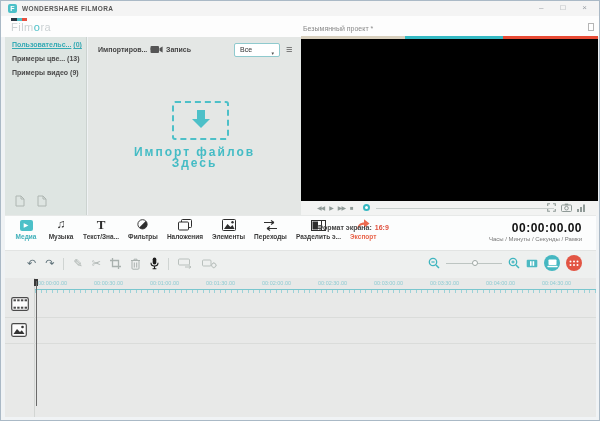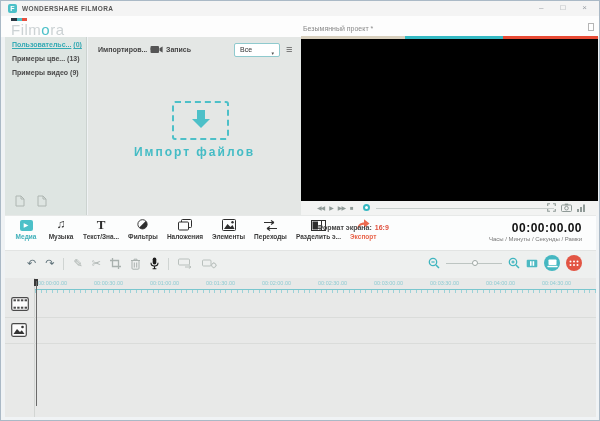--- a/index.html
+++ b/index.html
@@ -11,21 +11,21 @@
   .titlebar{position:absolute;left:0;top:0;right:0;height:15px;background:#f4f4f4;}
   .app-icon{position:absolute;left:7px;top:3px;width:9px;height:9px;background:#4cc0c8;
             border-radius:2px;color:#fff;font-size:7px;line-height:9px;text-align:center;font-weight:bold;}
   .app-title{position:absolute;left:21px;top:4px;font-size:6.5px;font-weight:bold;color:#555;letter-spacing:.4px;}
   .win-controls{position:absolute;right:12px;top:1px;display:flex;gap:17px;color:#9aa0a6;font-size:8px;line-height:12px;}
   .win-controls span{cursor:default;}
   
   .toprow{position:absolute;left:0;top:15px;right:0;height:21px;background:#fdfdfd;}
   .logo{position:absolute;left:10px;top:2px;}
   .logo-bar{width:16px;height:3px;background:linear-gradient(to right,#2b3642 0 35%,#4cc0c8 35% 68%,#e65040 68% 100%);}
-  .logo-name{font-size:15px;color:#ccd2d4;letter-spacing:.5px;}
+  .logo-name{font-size:11px;color:#ccd2d4;letter-spacing:.5px;}
   .logo-name b{color:#4cc0c8;font-weight:normal;}
   .project-tab{position:absolute;left:302px;top:9px;font-size:7px;color:#8a8a8a;}
   .tab-side-icon{position:absolute;right:5px;top:7px;width:6px;height:8px;border:1px solid #b5b5b5;background:#fff;}
   
   .sidebar{position:absolute;left:4px;top:36px;width:82px;height:178px;background:#dee5e2;border-right:1px solid #ccd3d0;}
   .lib-item{position:relative;padding:4px 4px 3px 7px;font-size:7px;font-weight:bold;color:#4a4a4a;white-space:nowrap;cursor:pointer;}
   .lib-item.active .lbl,.lib-item.active .cnt{color:#35aab4;text-decoration:underline;}
   .lib-back{position:absolute;right:3px;top:4px;color:#9aa5a2;font-size:8px;text-decoration:none;}
   .doc-icons{position:absolute;left:10px;bottom:8px;display:flex;gap:12px;}
   
@@ -161,20 +161,21 @@
       <div class="mp-menu">≡</div>
     </div>
     <div class="dropzone">
       <div class="dz-arrow">
           <div class="stem"></div>
           <div class="head"></div>
         </div>
     </div>
     <div class="dz-text">
       <div>Импорт файлов</div>
+      <div>Здесь</div>
     </div>
   </div>
 
   <div class="preview">
     <div class="stripe">
       <div class="s1" style="background:#d8cfbd"></div>
       <div class="s2" style="background:#35bac4"></div>
       <div class="s3" style="background:#e84b35"></div>
     </div>
   </div>

